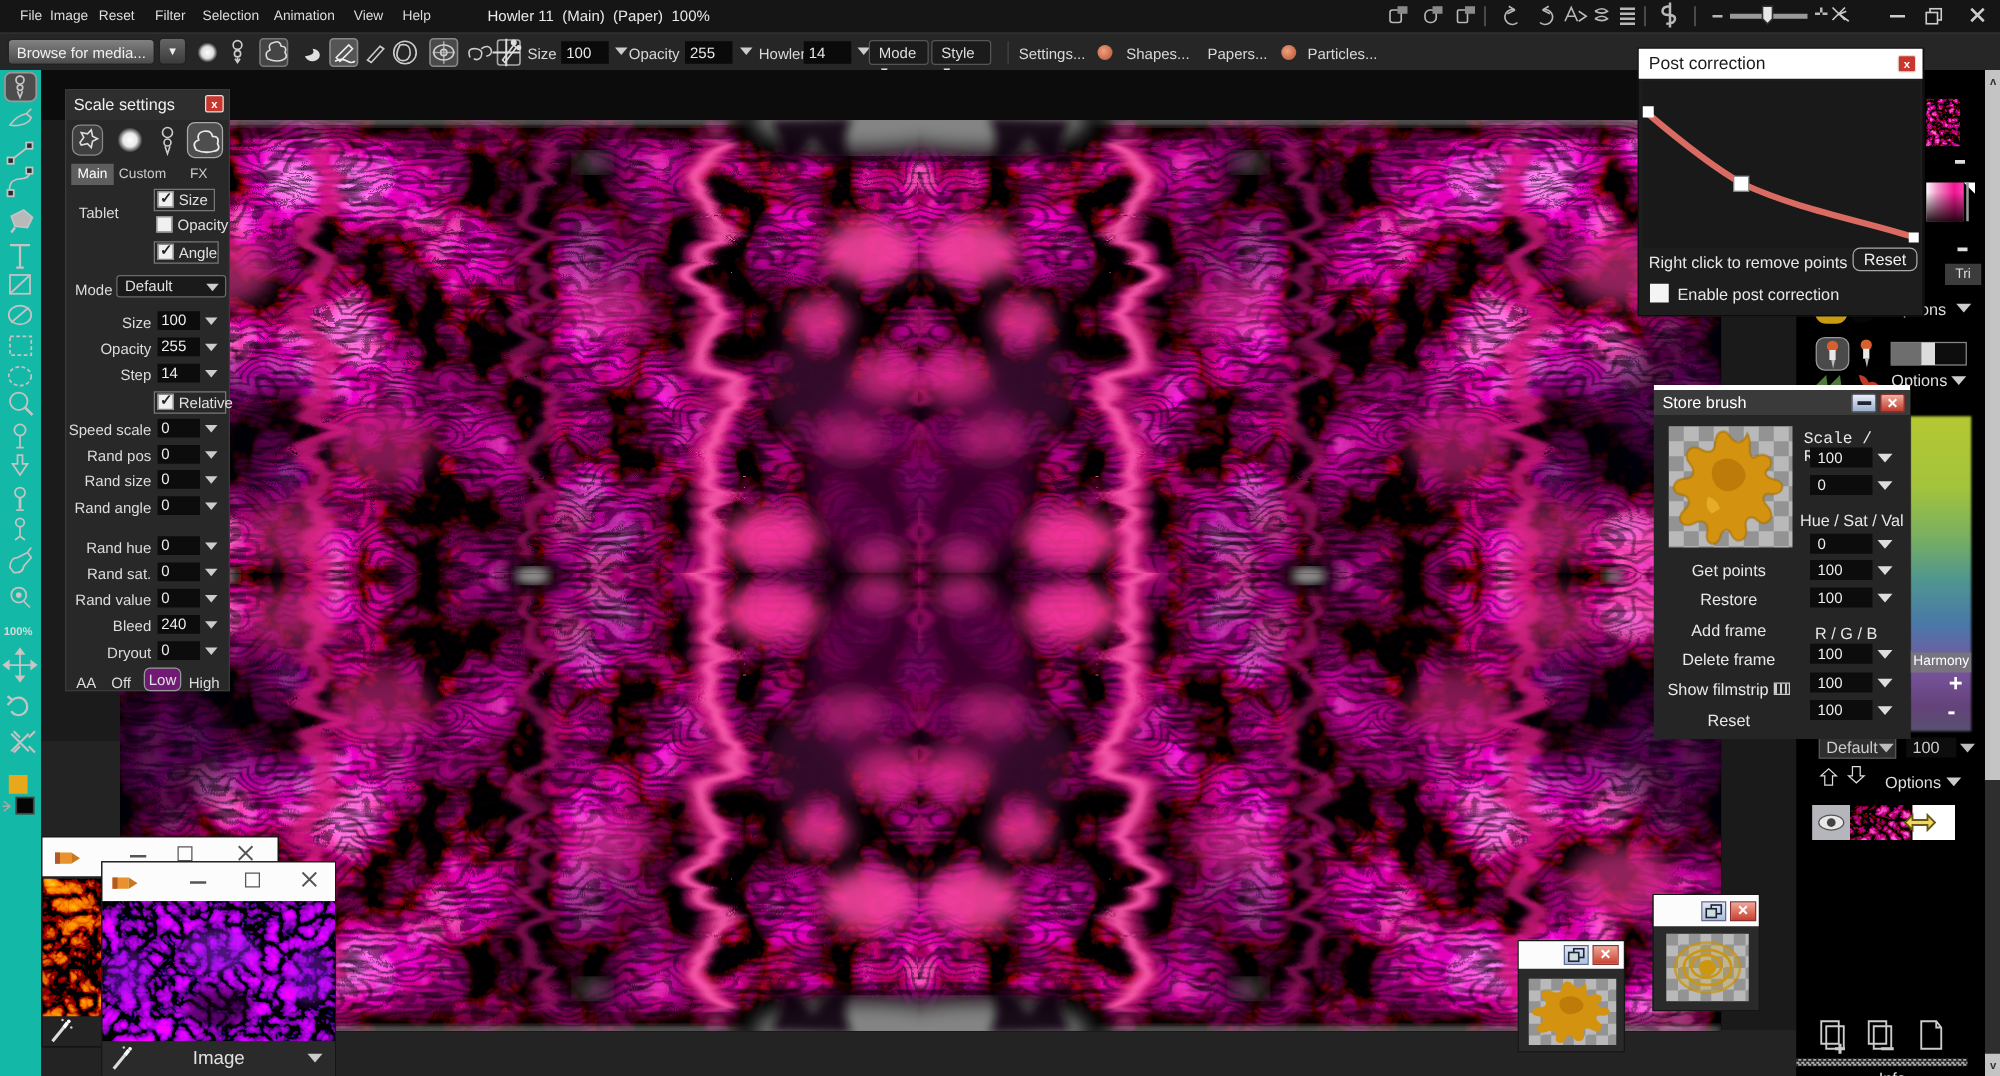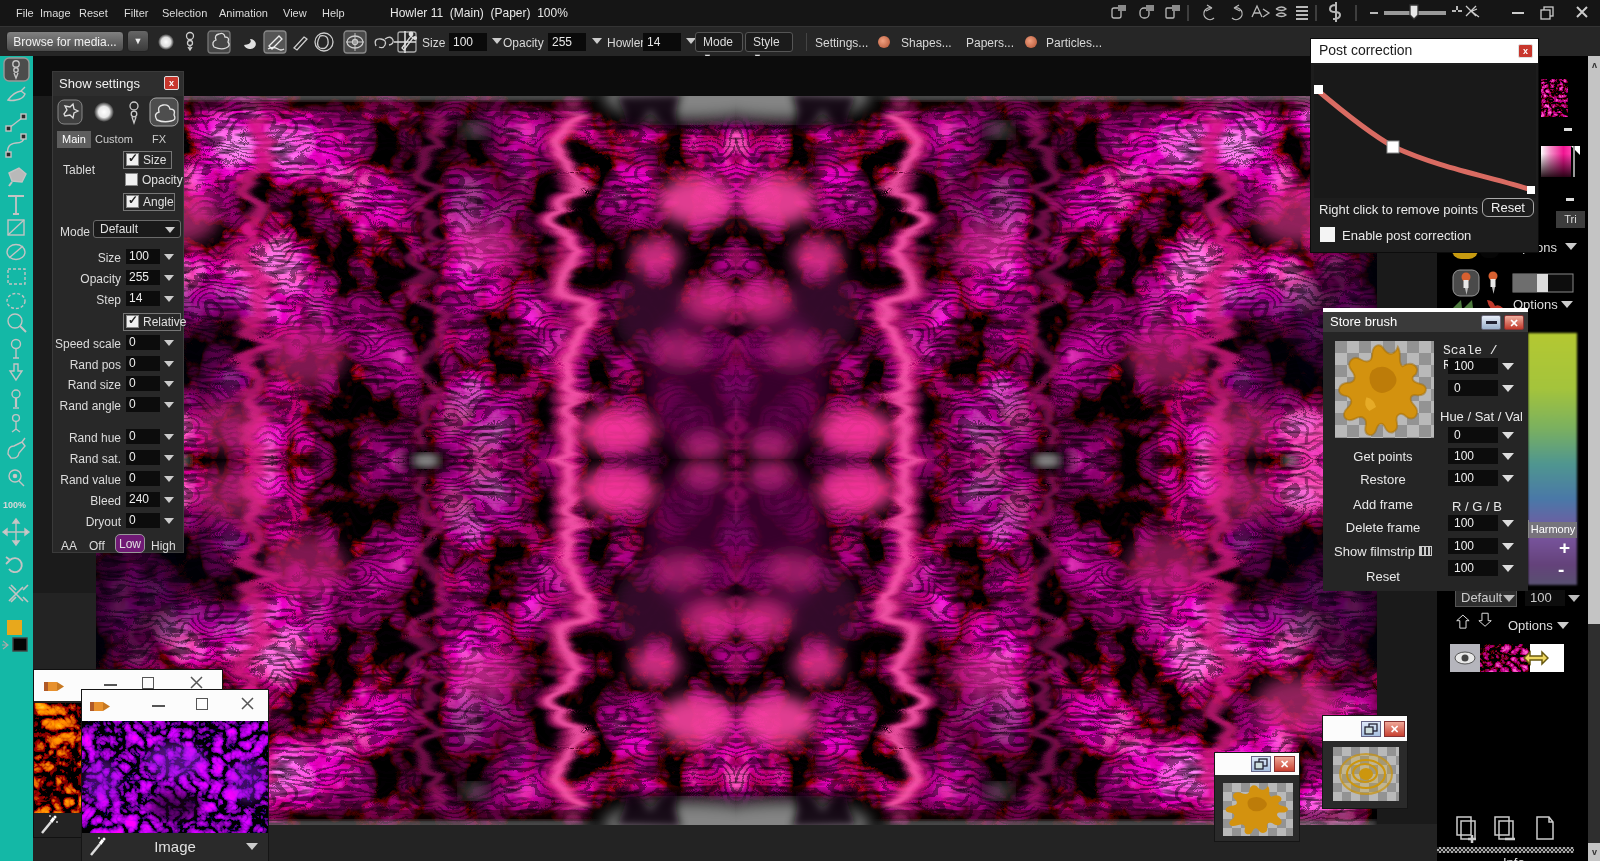--- a/index.html
+++ b/index.html
@@ -314,21 +314,21 @@
  <g transform="translate(0,729) scale(1,-1)" clip-path="url(#cq)">
             <use href="#Q"></use>
           </g>
  <g transform="translate(1281,729) scale(-1,-1)" clip-path="url(#cq)">
             <use href="#Q"></use>
           </g>
 </g>
 </svg></div>
 
 <div id="bpanel">
-  <div class="ttl">Show settings</div>
+  <div class="ttl">Scale settings</div>
   <div class="closex" style="right:4px;top:4px;">x</div>
   <svg width="132" height="60" style="position:absolute;left:0;top:24">
   <rect x="5" y="4" width="24" height="24" rx="6" fill="#3f3f3f" stroke="#888"></rect>
   <path d="M11,18 l3,-4 l-2,-4 l5,1 l3,-3 l1,5 l4,2 l-4,2 l-1,5 l-3,-3 l-5,1z" fill="none" stroke="#ddd" stroke-width="1.3"></path>
   <defs>
           <radialGradient id="bsdot">
             <stop offset="0%" stop-color="#fff"></stop>
             <stop offset="55%" stop-color="#e8e8e8"></stop>
             <stop offset="100%" stop-color="#e8e8e8" stop-opacity="0"></stop>
           </radialGradient>

